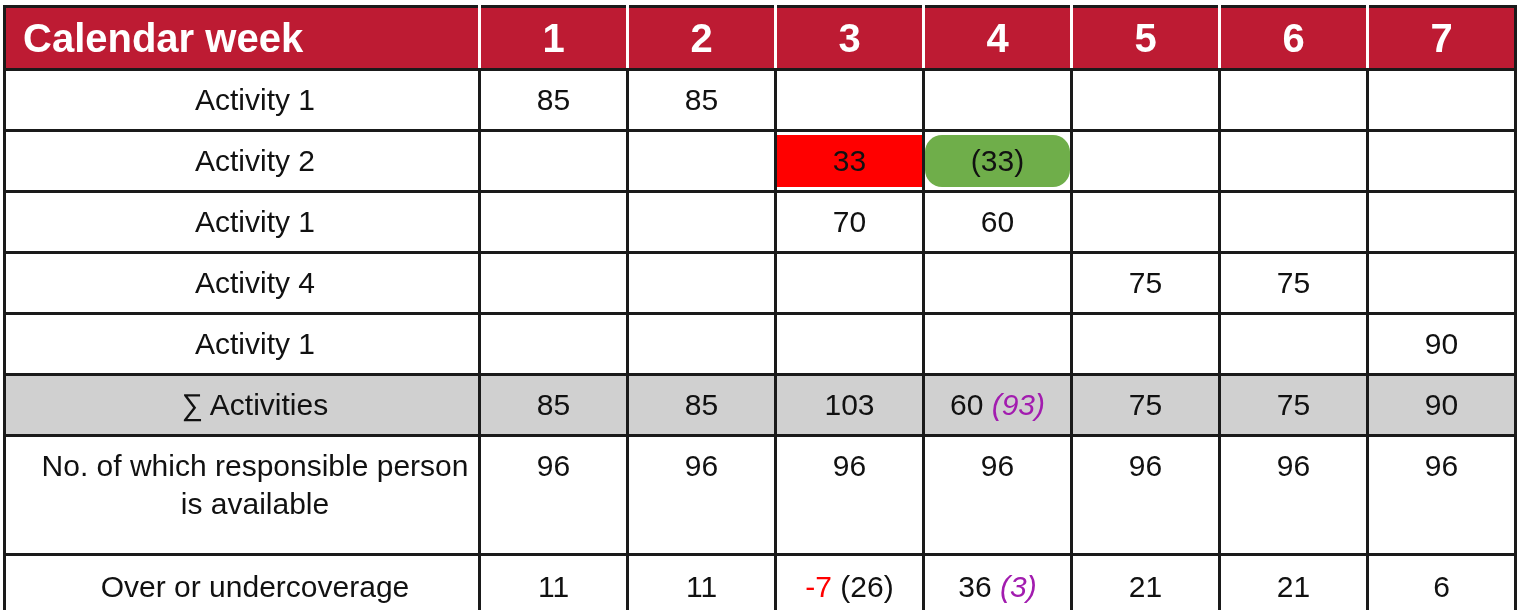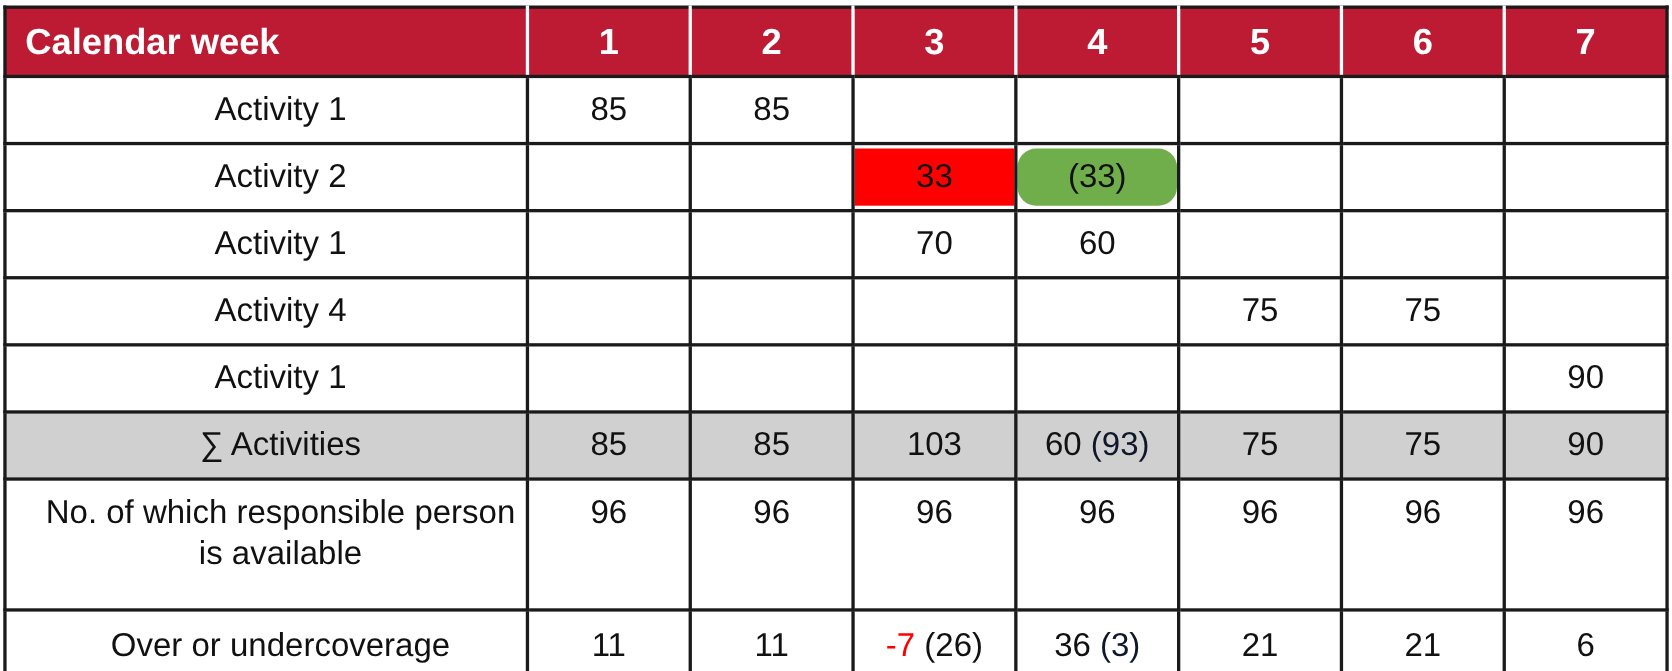--- a/index.html
+++ b/index.html
@@ -36,21 +36,21 @@
   
   thead tr.header-row th {
     background: #BD1B33;
     color: #ffffff;
     font-weight: bold;
     height: 60px;
     border-top: 3px solid #1a1a1a;
     border-bottom: 3px solid #1a1a1a;
     border-left: 3px solid #ffffff;
     border-right: 3px solid #ffffff;
-    font-size: 33px;
+    font-size: 40px;
     vertical-align: middle;
   }
   thead tr.header-row th.col-label {
     text-align: left;
     padding-left: 17px;
     border-left: 3px solid #1a1a1a;
   }
   thead tr.header-row th.week-col {
     text-align: center;
   }
@@ -91,21 +91,21 @@
   .fill {
     display: block;
     width: 100%;
     height: 52px;
     line-height: 52px;
     text-align: center;
   }
   .fill-red { background: #FF0000; }
   .fill-green { background: #6FAE4A; border-radius: 17px; }
   .neg { color: #FF0000; }
-  .paren-green { color: #0f172a; }
+  .paren-green { color: #a21caf; font-style: italic; }
   .sub { display: inline-block; }
   col.c-label { width: 475px; }
   col.c-week { width: 148px; }
 </style>
 </head>
 <body>
 
 <div id="root">
   <table class="capacity-table">
     <colgroup>

